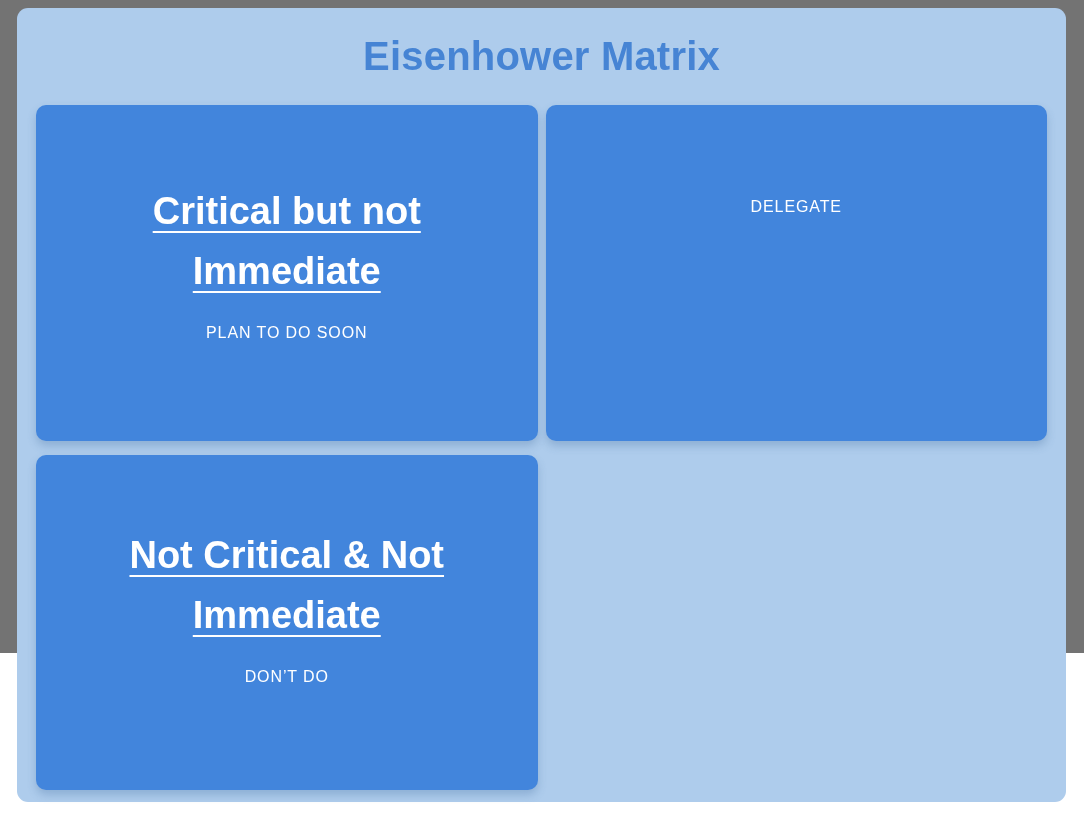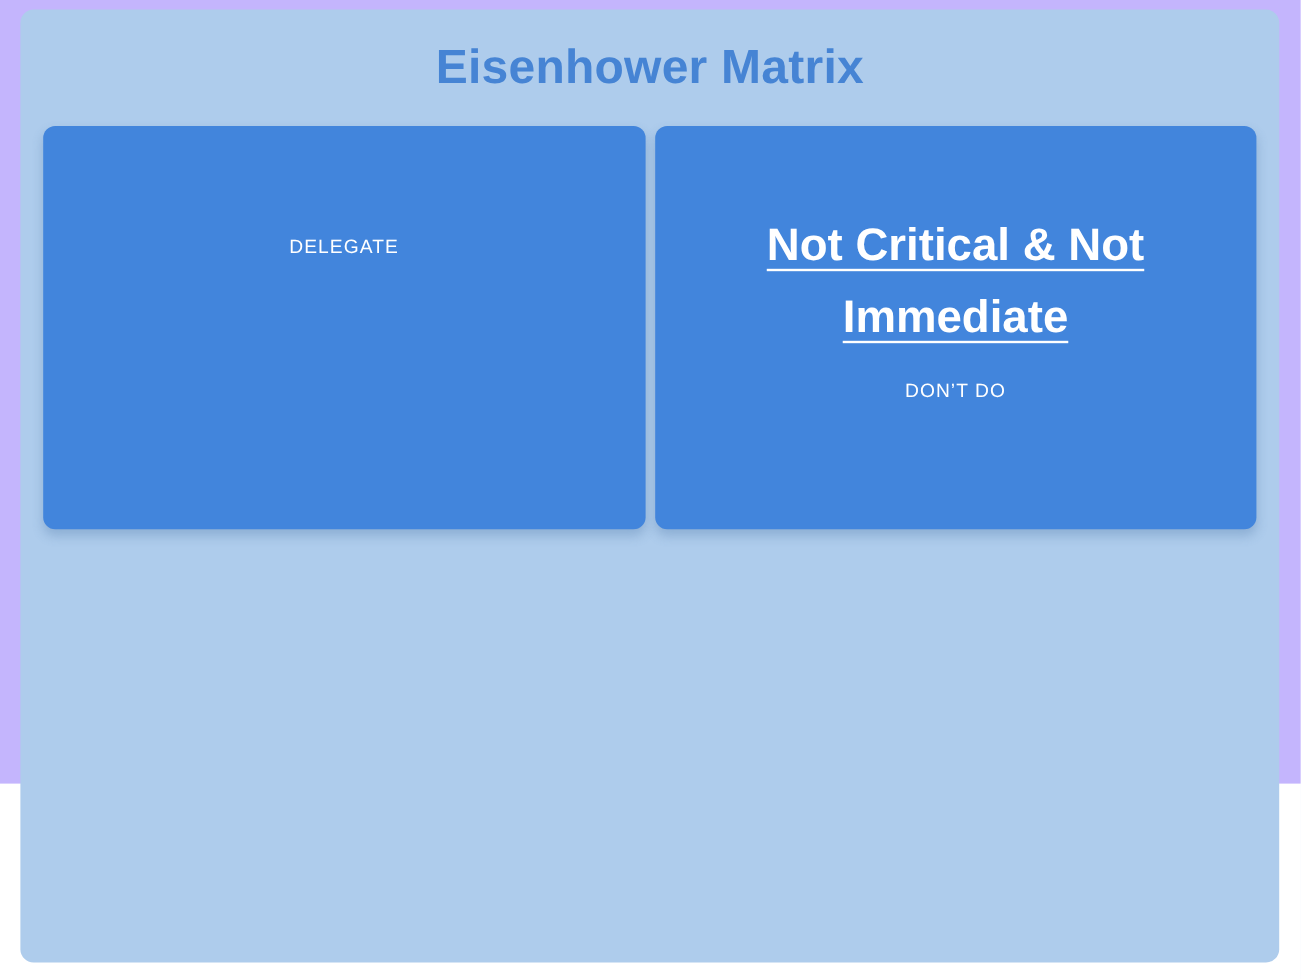--- a/index.html
+++ b/index.html
@@ -13,21 +13,21 @@
     height: 816px;
     font-family: "Liberation Sans", sans-serif;
     -webkit-font-smoothing: antialiased;
     overflow: hidden;
   }
 
   .page {
     position: relative;
     width: 1084px;
     height: 653px;
-    background: #c4b5fd;
+    background: #737373;
   }
 
   
   .matrix-panel {
     position: absolute;
     left: 17px;
     top: 8px;
     width: 1049px;
     height: 794px;
     background: #aeccec;
@@ -111,20 +111,24 @@
 
 <div class="page">
 
   <div class="matrix-panel">
 
     <div class="matrix-title">Eisenhower Matrix</div>
 
     <div class="matrix-grid">
 
 
+      <div class="quadrant row-top">
+        <div class="quadrant-heading">Critical but not Immediate</div>
+        <div class="quadrant-subtitle">PLAN TO DO SOON</div>
+      </div>
 
       <div class="quadrant row-bottom">
         <div class="quadrant-subtitle">DELEGATE</div>
       </div>
 
       <div class="quadrant row-bottom">
         <div class="quadrant-heading">Not Critical &amp; Not Immediate</div>
         <div class="quadrant-subtitle">DON’T DO</div>
       </div>
 

